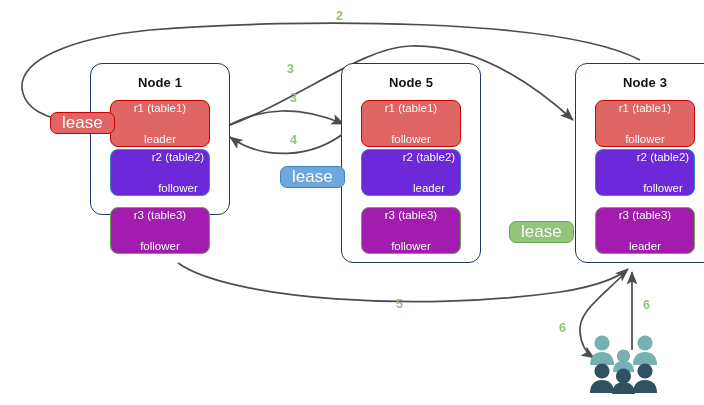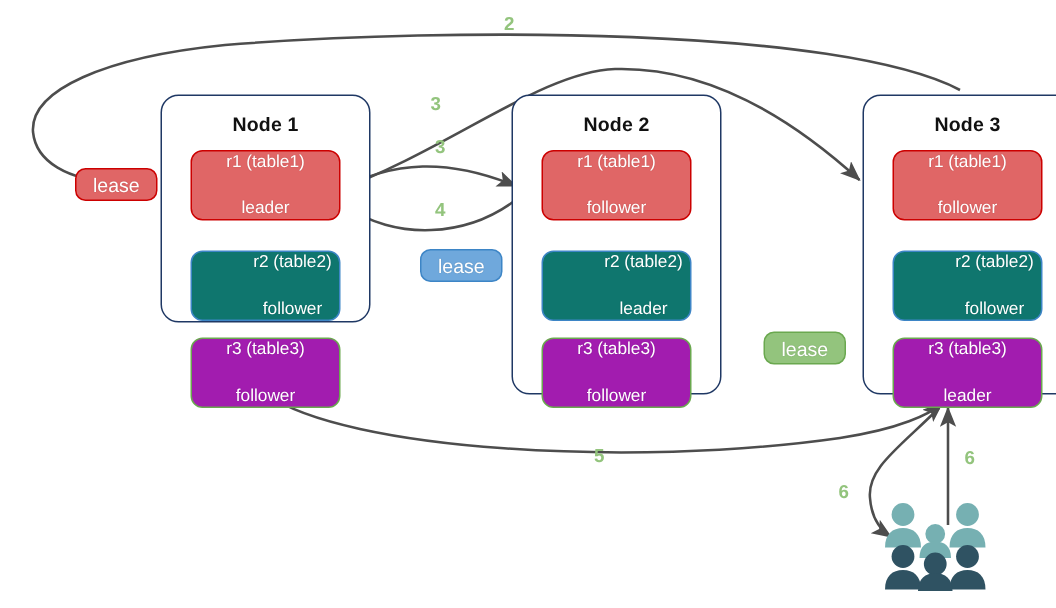--- a/index.html
+++ b/index.html
@@ -49,34 +49,34 @@
     display: flex;
     flex-direction: column;
     align-items: center;
     justify-content: space-between;
     color: #ffffff;
     font-size: 11.5px;
     line-height: 14px;
     text-shadow: 0 0 1px rgba(0,0,0,0.18);
   }
   .replica.r-red   { background: #e06666; border: 1.4px solid #cc0000; margin-top: 10px; }
-  .replica.r-blue  { background: #0f766e; border: 1.4px solid #3d85c6; margin-top: 20px; padding-left: 36px; }
+  .replica.r-blue  { background: #6d28d9; border: 1.4px solid #3d85c6; margin-top: 2px; padding-left: 36px; }
   .replica.r-green { background: #a21caf; border: 1.4px solid #6aa84f; margin-top: 11px; }
 
   .lease {
     position: absolute;
     box-sizing: border-box;
     border-radius: 7px;
     height: 22px;
     padding: 0 11px;
     display: flex;
     align-items: center;
     justify-content: center;
     color: #ffffff;
-    font-size: 13px;
+    font-size: 17px;
     z-index: 4;
     text-shadow: 0 0 1px rgba(0,0,0,0.18);
   }
   .lease.l-red   { background: #e06666; border: 1.4px solid #cc0000; }
   .lease.l-blue  { background: #6fa8dc; border: 1.4px solid #3d85c6; }
   .lease.l-green { background: #93c47d; border: 1.4px solid #6aa84f; }
 
   .step-label {
     position: absolute;
     color: #93c47d;
@@ -110,39 +110,39 @@
 
     <path d="M 348,130 C 312,160 262,160 230,137" fill="none" stroke="#4d4d4d" stroke-width="1.7" marker-end="url(#ah)"></path>
 
     <path d="M 178,263 C 230,300 420,312 560,292 C 600,286 620,276 628,269" fill="none" stroke="#4d4d4d" stroke-width="1.7" marker-end="url(#ah)"></path>
 
     <path d="M 632,350 L 632,272" fill="none" stroke="#4d4d4d" stroke-width="1.7" marker-end="url(#ah)"></path>
 
     <path d="M 626,272 C 600,298 578,312 580,332 C 581,346 588,354 594,358" fill="none" stroke="#4d4d4d" stroke-width="1.7" marker-end="url(#ah)"></path>
   </svg>
 
-  <div class="node" style="left:107px; top:63px; width:140px; height:152px;">
+  <div class="node" style="left:90px; top:63px; width:140px; height:152px;">
     <div class="node-title">Node 1</div>
 
     <div class="replica r-red">
       <span>r1 (table1)</span>
       <span>leader</span>
     </div>
     <div class="replica r-blue">
       <span>r2 (table2)</span>
       <span>follower</span>
     </div>
     <div class="replica r-green">
       <span>r3 (table3)</span>
       <span>follower</span>
     </div>
   </div>
 
   <div class="node" style="left:341px; top:63px; width:140px; height:200px;">
-    <div class="node-title">Node 2</div>
+    <div class="node-title">Node 5</div>
 
     <div class="replica r-red">
       <span>r1 (table1)</span>
       <span>follower</span>
     </div>
     <div class="replica r-blue">
       <span>r2 (table2)</span>
       <span>leader</span>
     </div>
     <div class="replica r-green">

